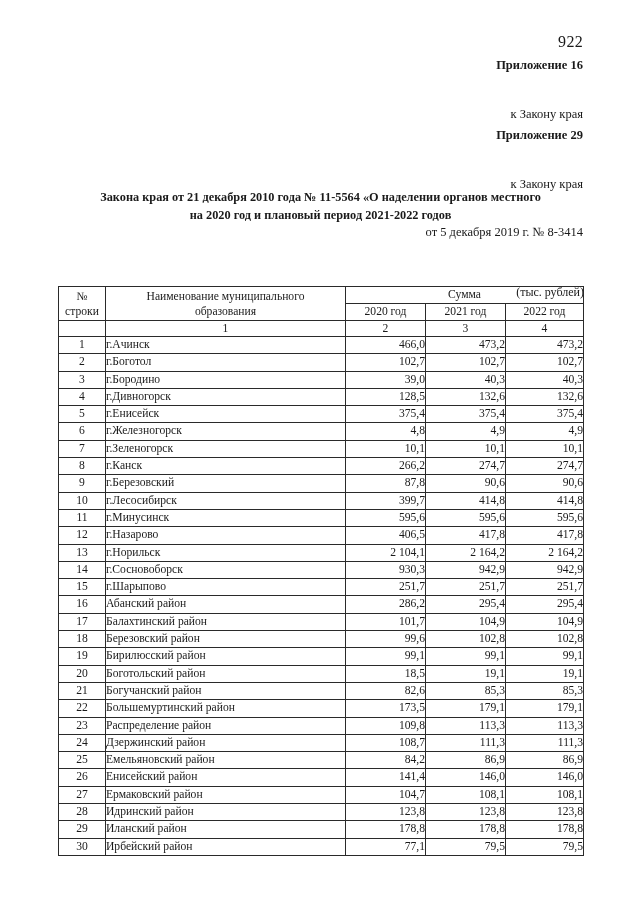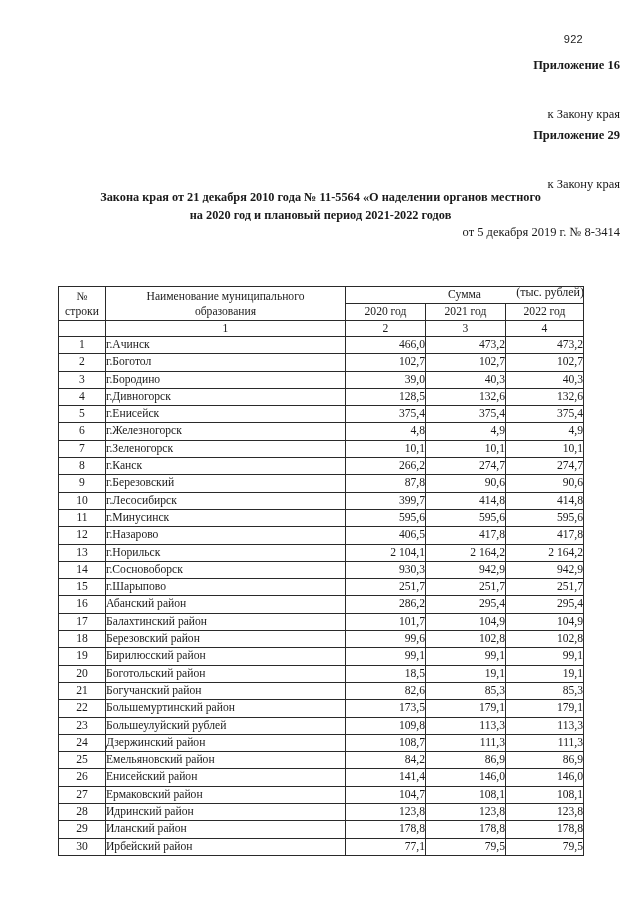--- a/index.html
+++ b/index.html
@@ -18,33 +18,32 @@
     overflow: hidden;
   }
 
   
   .page-number {
     position: absolute;
     top: 33px;
     left: 0;
     width: 583px;
     text-align: right;
-    font-family: Liberation Sans, sans-serif;
-    font-size: 11px;
+    font-family: Liberation Serif, serif;
+    font-size: 16px;
     letter-spacing: 0.3px;
   }
 
   
   .appendix-block {
     position: absolute;
     width: 583px;
     left: 0;
     text-align: right;
     line-height: 16.5px;
-    padding-left: 37px;
   }
   .appendix-1 { top: 57px; }
   .appendix-2 { top: 127px; }
   .appendix-title {
     font-weight: bold;
     font-size: 12.5px;
   }
   .appendix-line {
     font-size: 12.5px;
     margin-top: 32px;
@@ -345,21 +344,21 @@
           </tr>
           <tr>
             <td class="rownum">22</td>
             <td class="rowname">Большемуртинский район</td>
             <td class="rowval">173,5</td>
             <td class="rowval">179,1</td>
             <td class="rowval">179,1</td>
           </tr>
           <tr>
             <td class="rownum">23</td>
-            <td class="rowname">Большеулуйский рублей</td>
+            <td class="rowname">Распределение район</td>
             <td class="rowval">109,8</td>
             <td class="rowval">113,3</td>
             <td class="rowval">113,3</td>
           </tr>
           <tr>
             <td class="rownum">24</td>
             <td class="rowname">Дзержинский район</td>
             <td class="rowval">108,7</td>
             <td class="rowval">111,3</td>
             <td class="rowval">111,3</td>

